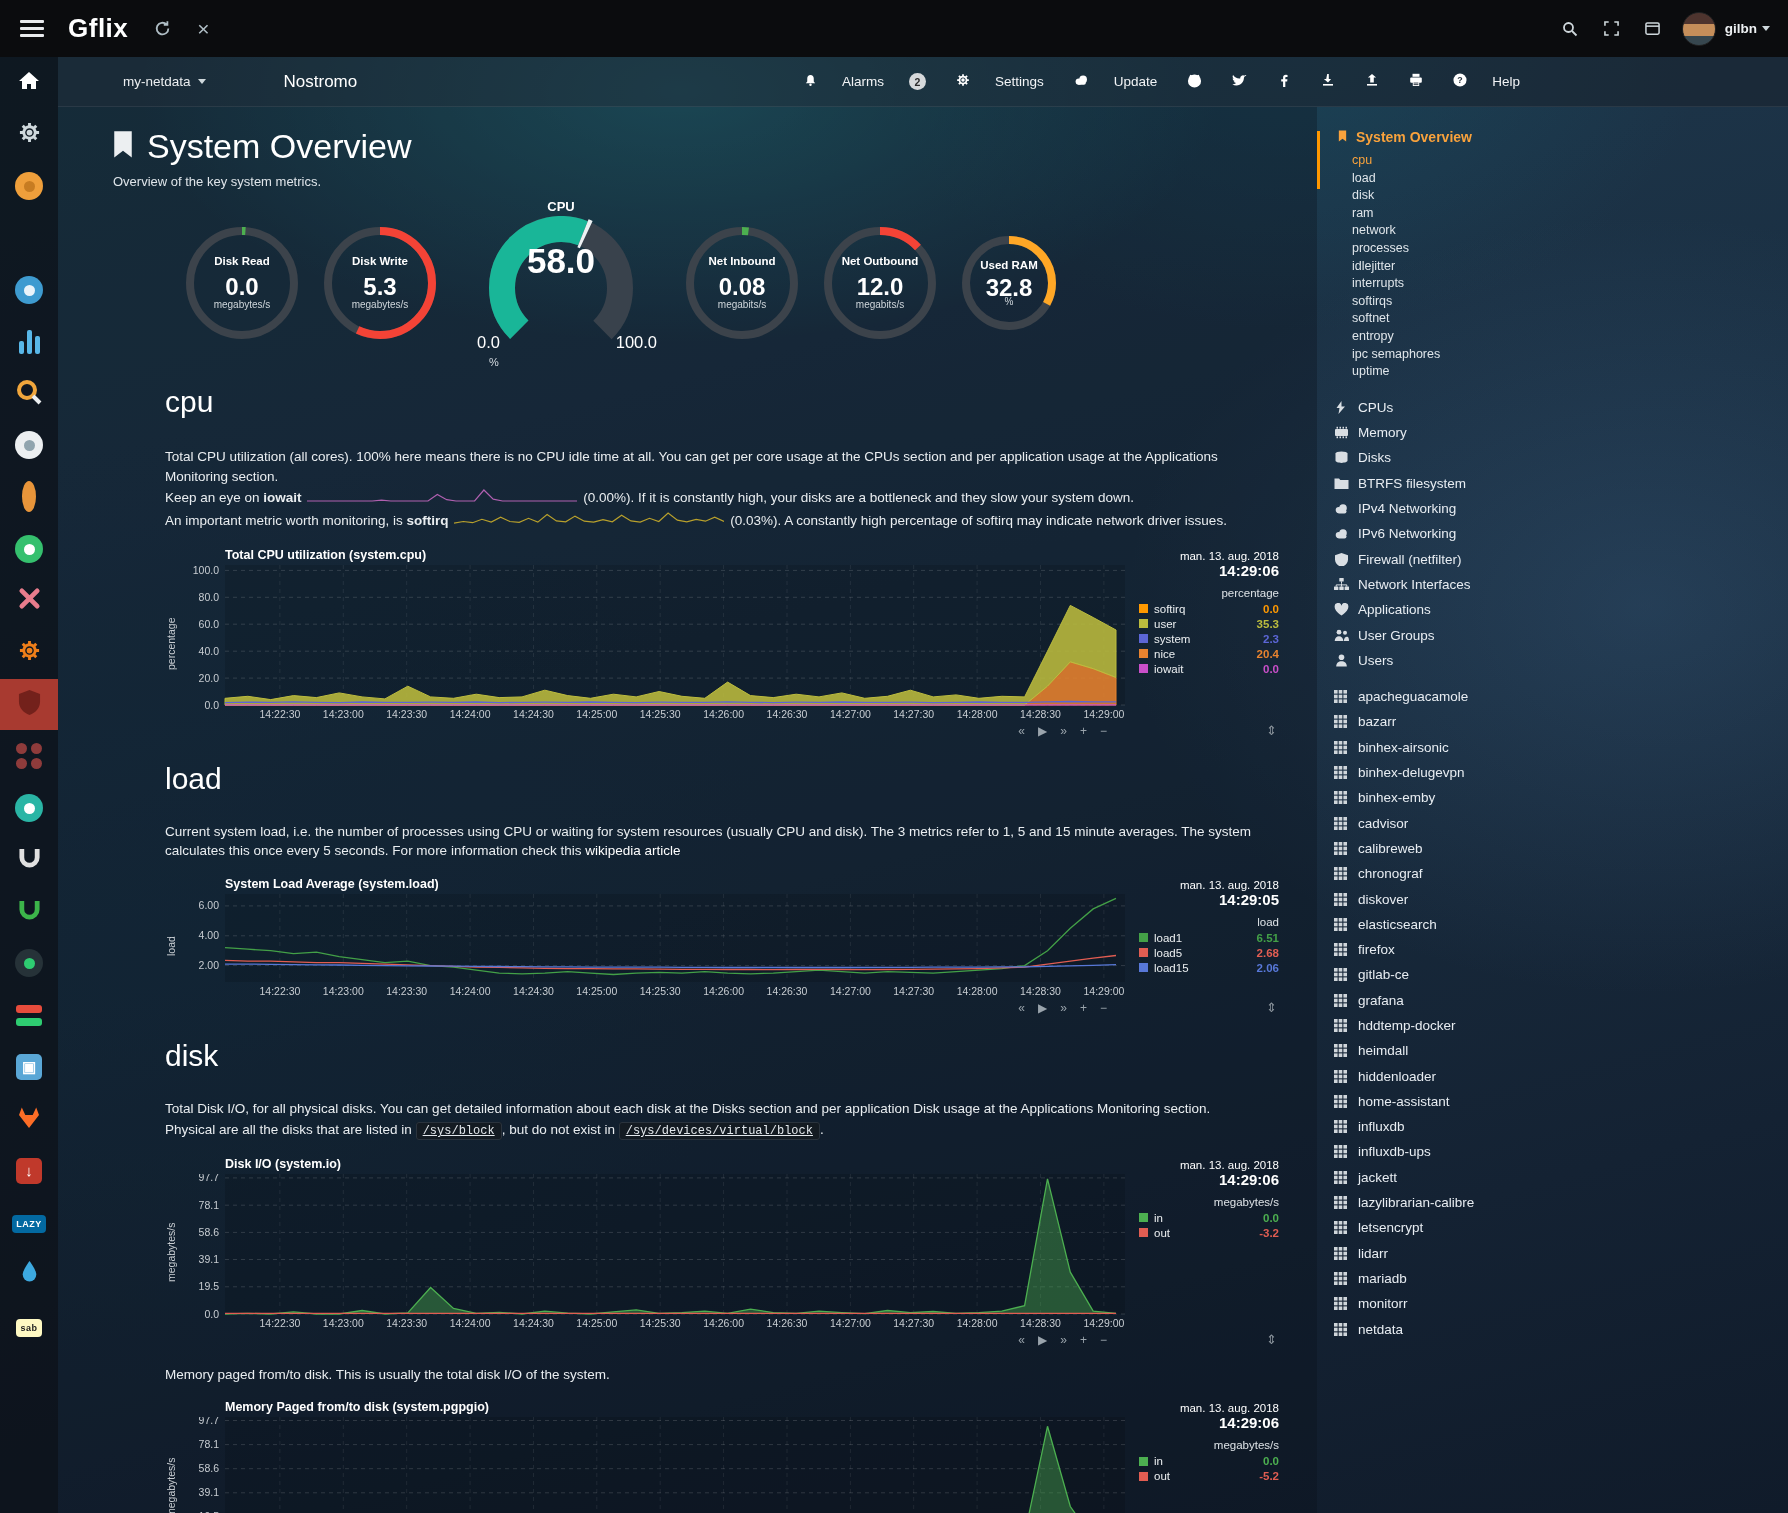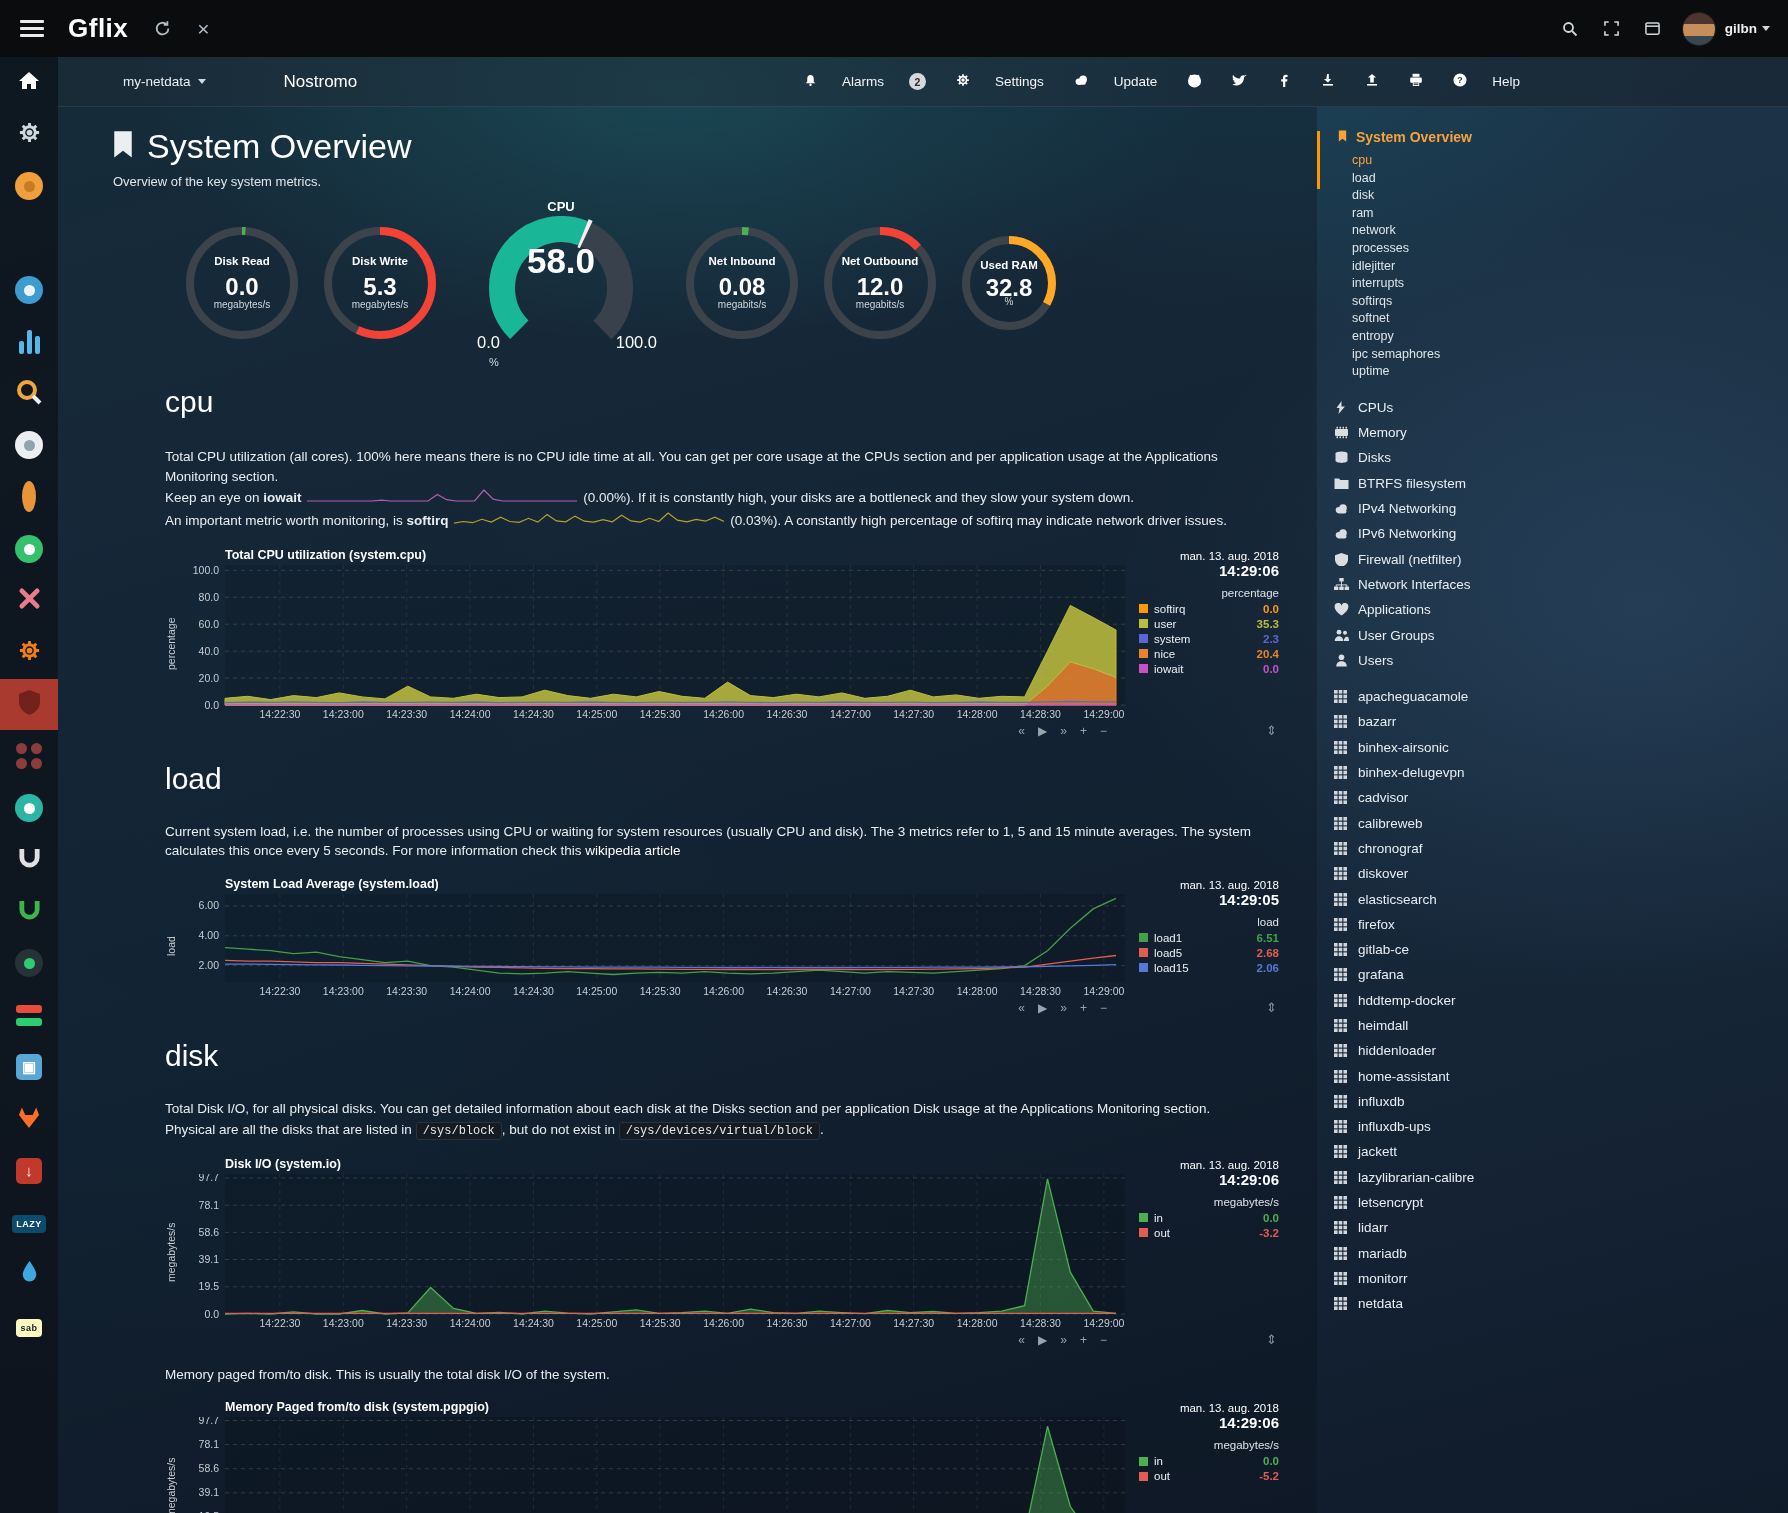--- a/index.html
+++ b/index.html
@@ -76,21 +76,21 @@
   .section h2 { font-size:30px; font-weight:400; margin:0; }
   .section p { font-size:13.5px; line-height:1.45; color:#e9edf0; max-width:1092px; margin:0; }
   .sec-cpu { margin-top:26px; }
   .sec-cpu h2 { margin-bottom:28px; }
   .sec-load h2, .sec-disk h2 { margin-bottom:26px; }
   .sec-load, .sec-disk { margin-top:24px; }
   .spark { display:inline-block; vertical-align:middle; margin:0 2px; }
   .pct-val { font-weight:normal; }
   b.term { font-weight:bold; }
   .codespan { font-family:"Liberation Mono", monospace; font-size:12px; background:#141b22; border:1px solid #2a333d;
-              border-radius:3px; padding:1px 6px; color:#e3e8ec; }
+              border-radius:3px; padding:1px 6px; color:#e3e8ec;text-decoration:underline; }
   .wiki-link { color:#fff; cursor:pointer; }
   
   .chart { display:flex; margin-top:16px; }
   .chart-title { font-size:12.5px; font-weight:bold; color:#fff; margin-left:60px; margin-bottom:3px; }
   .plot-wrap { display:flex; align-items:stretch; }
   .ylabel { width:14px; writing-mode:vertical-rl; transform:rotate(180deg); font-size:10.5px; color:#c8cdd2; text-align:center; }
   svg text.tick { fill:#c8cdd2; font-size:10.5px; font-family:"Liberation Sans",sans-serif; }
   .toolbar { display:flex; justify-content:flex-end; gap:13px; color:#9aa4ac; font-size:12px; margin:2px 24px 0 0; }
   .toolbar span { cursor:pointer; }
   .legend { width:140px; margin-left:8px; position:relative; padding-bottom:16px; font-size:11.5px; }
@@ -291,21 +291,21 @@
       <span><svg viewBox="0 0 24 22" width="24" height="22">
           <path d="M12 22 L2 9 4.8 1.5 8.3 9 h7.4 L19.2 1.5 22 9 Z" fill="#fc6d26"></path>
         </svg></span>
     </div>
     <div class="app-item">
       <span>
         <span class="ic-square" style="background:#c0392b">↓</span>
       </span>
     </div>
     <div class="app-item">
-      <span><span class="ic-badge" style="background:#0c4a6e;color:#ffffff">LAZY</span></span>
+      <span><span class="ic-badge" style="background:#0369a1;color:#ffffff">LAZY</span></span>
     </div>
     <div class="app-item">
       <span><svg viewBox="0 0 16 22" width="17" height="23">
           <path d="M8 0 C8 0 1.5 8.5 1.5 13 a6.5 6.5 0 0 0 13 0 C14.5 8.5 8 0 8 0 Z" fill="#3da9e0"></path>
         </svg></span>
     </div>
     <div class="app-item">
       <span><span class="ic-badge" style="background:#fef9c3;color:#222222">sab</span></span>
     </div>
   </div>
@@ -1009,20 +1009,36 @@
             <rect x="4.7" y="0" width="3.6" height="3.6"></rect>
             <rect x="9.4" y="0" width="3.6" height="3.6"></rect>
             <rect x="0" y="4.7" width="3.6" height="3.6"></rect>
             <rect x="4.7" y="4.7" width="3.6" height="3.6"></rect>
             <rect x="9.4" y="4.7" width="3.6" height="3.6"></rect>
             <rect x="0" y="9.4" width="3.6" height="3.6"></rect>
             <rect x="4.7" y="9.4" width="3.6" height="3.6"></rect>
             <rect x="9.4" y="9.4" width="3.6" height="3.6"></rect>
           </g>
         </svg>
+        <span>binhex-emby</span>
+      </li>
+      <li>
+        <svg class="nicon" viewBox="0 0 15 13">
+          <g fill="#cfd5da">
+            <rect x="0" y="0" width="3.6" height="3.6"></rect>
+            <rect x="4.7" y="0" width="3.6" height="3.6"></rect>
+            <rect x="9.4" y="0" width="3.6" height="3.6"></rect>
+            <rect x="0" y="4.7" width="3.6" height="3.6"></rect>
+            <rect x="4.7" y="4.7" width="3.6" height="3.6"></rect>
+            <rect x="9.4" y="4.7" width="3.6" height="3.6"></rect>
+            <rect x="0" y="9.4" width="3.6" height="3.6"></rect>
+            <rect x="4.7" y="9.4" width="3.6" height="3.6"></rect>
+            <rect x="9.4" y="9.4" width="3.6" height="3.6"></rect>
+          </g>
+        </svg>
         <span>cadvisor</span>
       </li>
       <li>
         <svg class="nicon" viewBox="0 0 15 13">
           <g fill="#cfd5da">
             <rect x="0" y="0" width="3.6" height="3.6"></rect>
             <rect x="4.7" y="0" width="3.6" height="3.6"></rect>
             <rect x="9.4" y="0" width="3.6" height="3.6"></rect>
             <rect x="0" y="4.7" width="3.6" height="3.6"></rect>
             <rect x="4.7" y="4.7" width="3.6" height="3.6"></rect>

